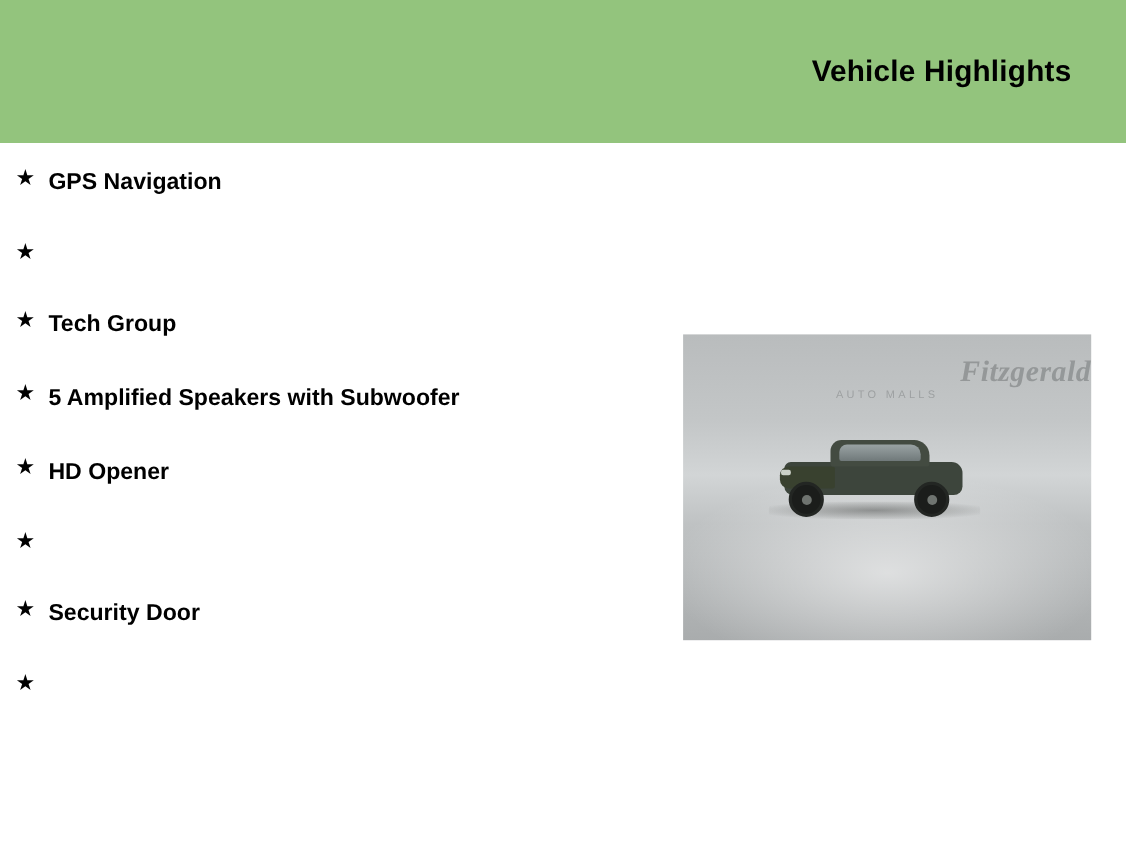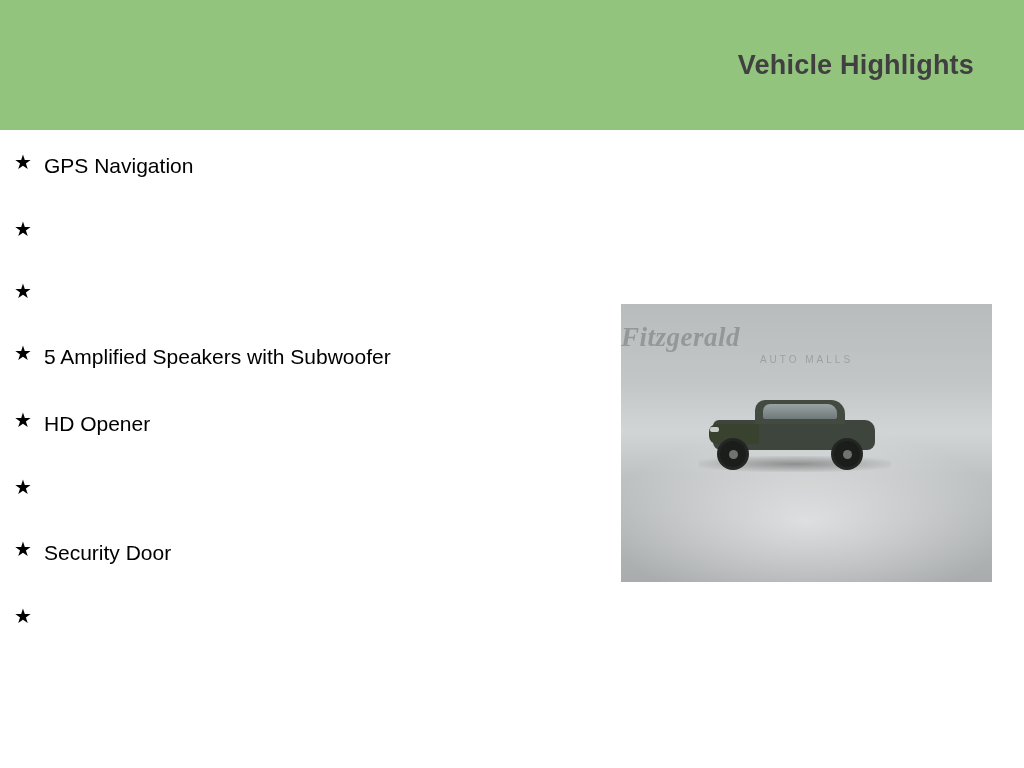--- a/index.html
+++ b/index.html
@@ -26,21 +26,21 @@
     width: 1024px;
     height: 130px;
     background: #93c47d;
   }
   .header-title {
     position: absolute;
     right: 50px;
     top: 50px;
     font-size: 27px;
     font-weight: bold;
-    color: #404040;
+    color: #000000;
     letter-spacing: 0.2px;
   }
   .highlights-list {
     position: absolute;
     left: 0;
     top: 148px;
     width: 600px;
     margin: 0;
     padding: 0;
     list-style: none;
@@ -56,42 +56,42 @@
     width: 30px;
     margin-left: 14px;
     font-size: 20px;
     line-height: 28px;
     color: #000000;
     text-align: left;
   }
   .highlight-label {
     flex: 1 1 auto;
     font-size: 21px;
-    font-weight: normal;
+    font-weight: bold;
     color: #000000;
     line-height: 35px;
     max-width: 380px;
   }
   .vehicle-photo {
     position: absolute;
     left: 621px;
     top: 304px;
     width: 371px;
     height: 278px;
     background:
       radial-gradient(ellipse 90% 55% at 50% 78%, rgba(255,255,255,0.55) 0%, rgba(255,255,255,0) 60%),
       linear-gradient(to bottom, #b9bcbd 0%, #c3c6c7 28%, #d2d5d6 46%, #bfc2c3 62%, #a9acad 100%);
     overflow: hidden;
   }
   .photo-watermark {
     position: absolute;
     left: 0;
     right: 0;
     top: 18px;
-    text-align: left;
+    text-align: right;
     color: #8e9192;
     font-family: "Liberation Serif", serif;
     font-style: italic;
     font-weight: bold;
     font-size: 27px;
     letter-spacing: 0.5px;
     opacity: 0.85;
   }
   .photo-watermark-sub {
     position: absolute;
@@ -198,20 +198,21 @@
   <ul class="highlights-list">
     <li class="highlight-item">
       <span class="bullet-star">★</span>
       <span class="highlight-label">GPS Navigation</span>
     </li>
     <li class="highlight-item">
       <span class="bullet-star">★</span>
     </li>
     <li class="highlight-item">
       <span class="bullet-star">★</span>
+      <span class="highlight-label">Tech Group</span>
     </li>
     <li class="highlight-item">
       <span class="bullet-star">★</span>
       <span class="highlight-label">5 Amplified Speakers with Subwoofer</span>
     </li>
     <li class="highlight-item">
       <span class="bullet-star">★</span>
       <span class="highlight-label">HD Opener</span>
     </li>
     <li class="highlight-item">

